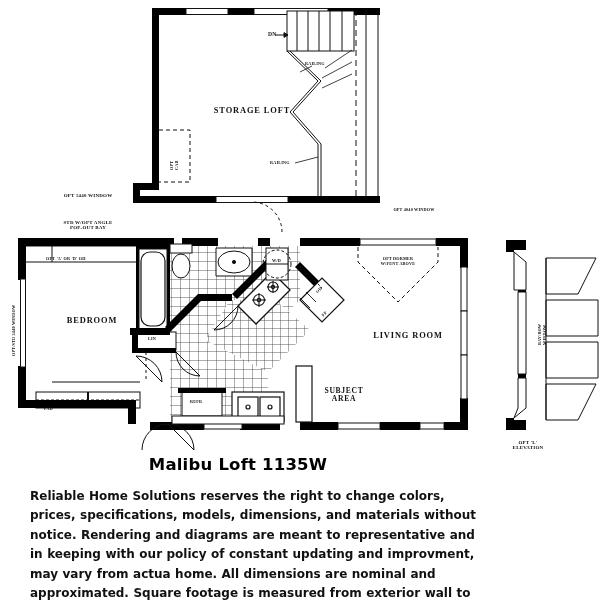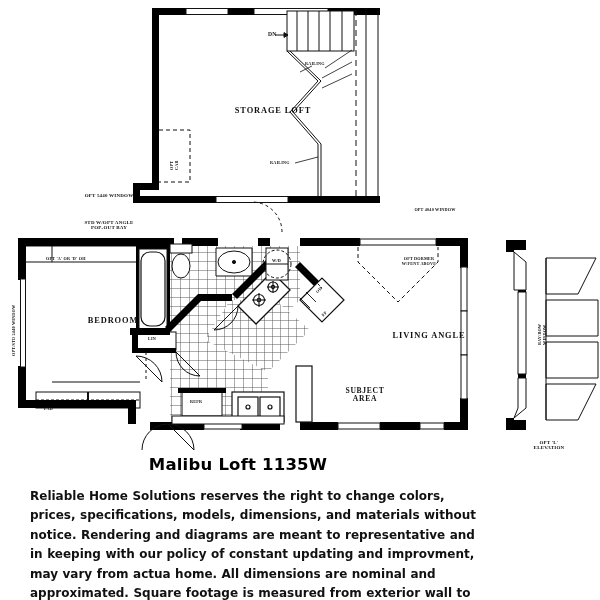--- a/index.html
+++ b/index.html
@@ -16,21 +16,21 @@
   
   .lbl{
     position:absolute;
     font-family:"Liberation Serif", serif;
     font-weight:bold;
     color:#111;
     white-space:pre;
     line-height:1.08;
     letter-spacing:.2px;
   }
-  .lbl.ctr{text-align:center;transform:translateX(-50%);margin-left:21px;}
+  .lbl.ctr{text-align:center;transform:translateX(-50%);}
   .rot90{transform-origin:0 0;}
   .tiny{font-size:4.2px;}
   .xs{font-size:5px;}
   .sm{font-size:5.6px;}
   .room{font-size:8.4px;letter-spacing:.9px;}
   .room2{font-size:7.6px;letter-spacing:.7px;}
 
   
   #caption{
     position:absolute;left:0;top:455px;width:476px;
@@ -344,21 +344,21 @@
   <div class="lbl xs ctr" style="left:88px;top:193px;">OPT 5440 WINDOW</div>
   <div class="lbl xs ctr" style="left:88px;top:220px;text-align:center;">STD W/OPT ANGLE
 POP-OUT BAY</div>
   <div class="lbl tiny" style="left:46px;top:257px;">OPT 'A' OR 'D' OH</div>
   <div class="lbl tiny ctr" style="left:414px;top:208px;">OPT 4040 WINDOW</div>
   <div class="lbl tiny ctr" style="left:398px;top:257px;text-align:center;">OPT DORMER
 W/FENT ABOVE</div>
   <div class="lbl tiny rot90" style="left:12px;top:356px;transform:rotate(-90deg);transform-origin:0 0;">OPT/STD 2440 WINDOW</div>
 
   <div class="lbl room ctr" style="left:92px;top:316px;">BEDROOM</div>
-  <div class="lbl room ctr" style="left:408px;top:331px;">LIVING ANGLE</div>
+  <div class="lbl room ctr" style="left:408px;top:331px;">LIVING ROOM</div>
   <div class="lbl room2 ctr" style="left:344px;top:387px;text-align:center;">SUBJECT
 AREA</div>
 
   <div class="lbl tiny" style="left:148px;top:337px;">LIN</div>
   <div class="lbl tiny" style="left:190px;top:400px;">REFR</div>
   <div class="lbl tiny" style="left:272px;top:259px;">W/D</div>
   <div class="lbl tiny" style="left:44px;top:407px;">PAD</div>
   <div class="lbl tiny" style="left:322px;top:312px;transform:rotate(-45deg);">FP</div>
   <div class="lbl tiny" style="left:316px;top:288px;transform:rotate(-45deg);">OH</div>
 

